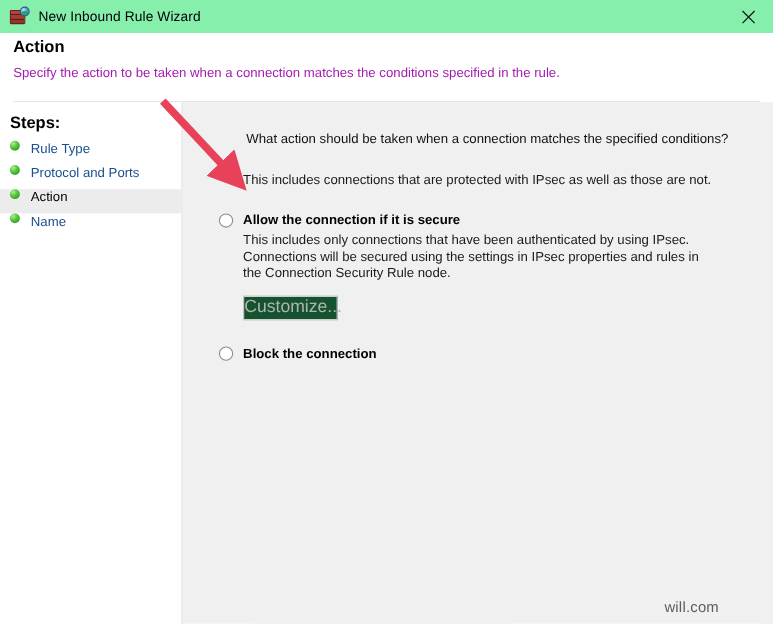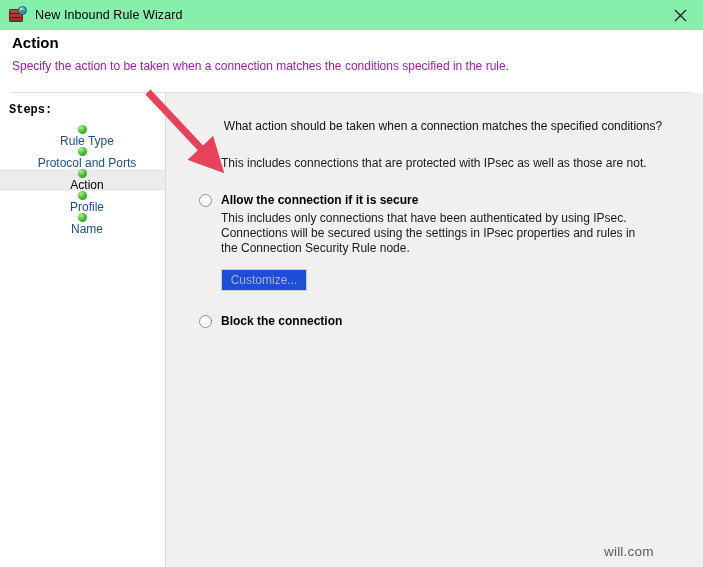--- a/index.html
+++ b/index.html
@@ -109,32 +109,30 @@
 
   
   .sidebar {
     width: 166px;
     flex: 0 0 166px;
     background: #ffffff;
     border-right: 1px solid #d9d9d9;
     padding-top: 10px;
   }
   .steps-label {
-    font-size: 12px;
+    font-size: 15px;
     font-weight: bold;
     color: #000000;
     padding: 0 0 8px 9px;
-    font-family: Liberation Mono, monospace;
   }
   .step {
     display: flex;
-    align-items: center;
+    align-items: flex-start;
     height: 22px;
     padding-left: 9px;
-    flex-direction: column;
   }
   .step.current {
     background: #ececec;
   }
   .step .bullet {
     width: 9px; height: 9px;
     border-radius: 50%;
     margin-right: 10px;
     flex: 0 0 auto;
     background: radial-gradient(circle at 33% 28%, #aef08a 0%, #4fc23a 45%, #1f8a18 100%);
@@ -196,24 +194,24 @@
   .option-desc {
     font-size: 12px;
     color: #1a1a1a;
     margin: 4px 0 0 22px;
     line-height: 15px;
     max-width: 432px;
   }
   .customize-btn {
     margin: 13px 0 0 22px;
     width: 86px; height: 22px;
-    background: #1d4ed8;
+    background: #14532d;
     border: 1px solid #cfcfcf;
     color: #b2b2b2;
-    font-size: 12px;
+    font-size: 16px;
     font-family: "Liberation Sans", sans-serif;
     line-height: 20px;
     text-align: center;
     cursor: default;
   }
   .option.spaced-top { margin-top: 22px; }
   .option.block-opt { margin-top: 23px; }
 
   
   .arrow-annotation {
@@ -270,24 +268,20 @@
     <div class="step">
       <span class="bullet"></span>
       <span class="step-label">Protocol and Ports</span>
     </div>
 
     <div class="step current">
       <span class="bullet"></span>
       <span class="step-label">Action</span>
     </div>
 
-    <div class="step">
-      <span class="bullet"></span>
-      <span class="step-label">Profile</span>
-    </div>
 
     <div class="step">
       <span class="bullet"></span>
       <span class="step-label">Name</span>
     </div>
   </div>
 
   <div class="content">
     <p class="question">What action should be taken when a connection matches the specified conditions?</p>
 

